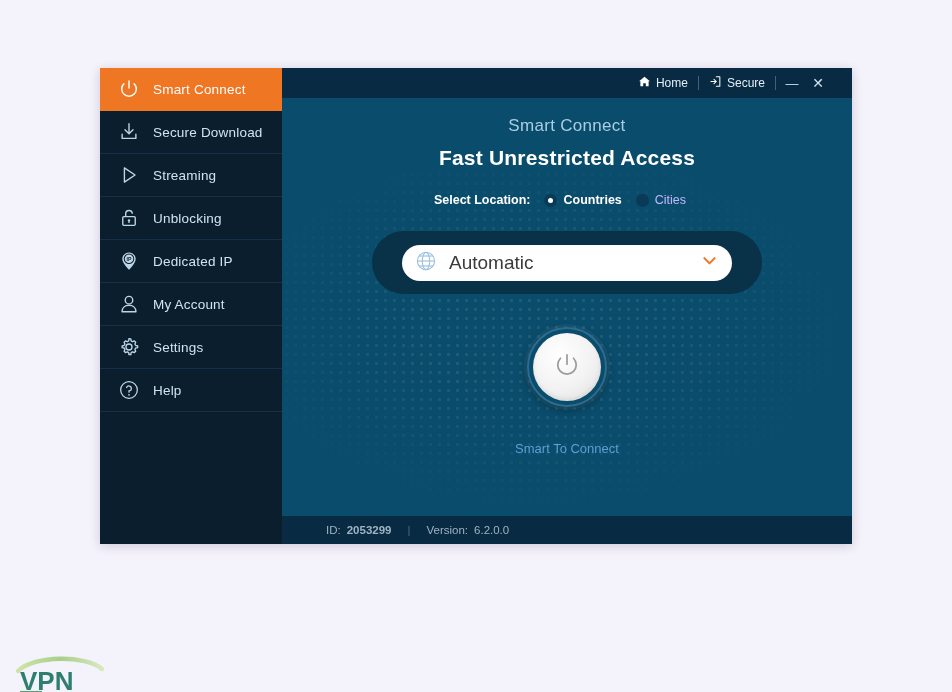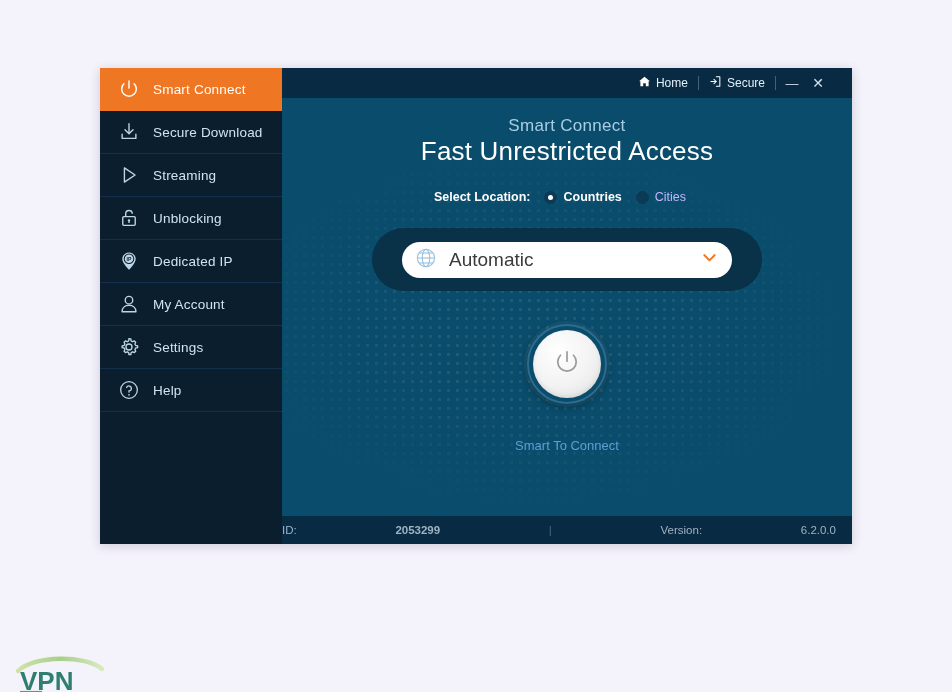--- a/index.html
+++ b/index.html
@@ -139,23 +139,24 @@
   }
 
   #smart-connect-label {
     margin-top: 18px;
     font-size: 17px;
     color: #a9cde4;
     font-weight: 300;
     letter-spacing: .3px;
   }
   #headline {
-    font-size: 26px;
+    margin-top: 10px;
+    font-size: 21px;
     color: #ffffff;
-    font-weight: 400;
+    font-weight: 700;
     letter-spacing: .2px;
   }
 
   
   #location-row {
     margin-top: 23px;
     display: flex;
     align-items: center;
     gap: 0;
   }
@@ -250,26 +251,27 @@
     cursor: pointer;
   }
 
   
   #status-bar {
     height: 28px;
     flex: 0 0 28px;
     background: #082a42;
     display: flex;
     align-items: center;
-    justify-content: space-between;
+    justify-content: flex-start;
     padding-right: 16px;
     font-size: 11.5px;
     color: #9fb3c4;
     position: relative;
     z-index: 4;
+    padding-left: 44px;
   }
   .sb-item { margin-left: 0; }
   .sb-sep { margin: 0 16px; color: #4e6a81; }
 
   
   #hidden-status-text {
     position: absolute;
     left: -86px;
     top: 0;
     height: 28px;

